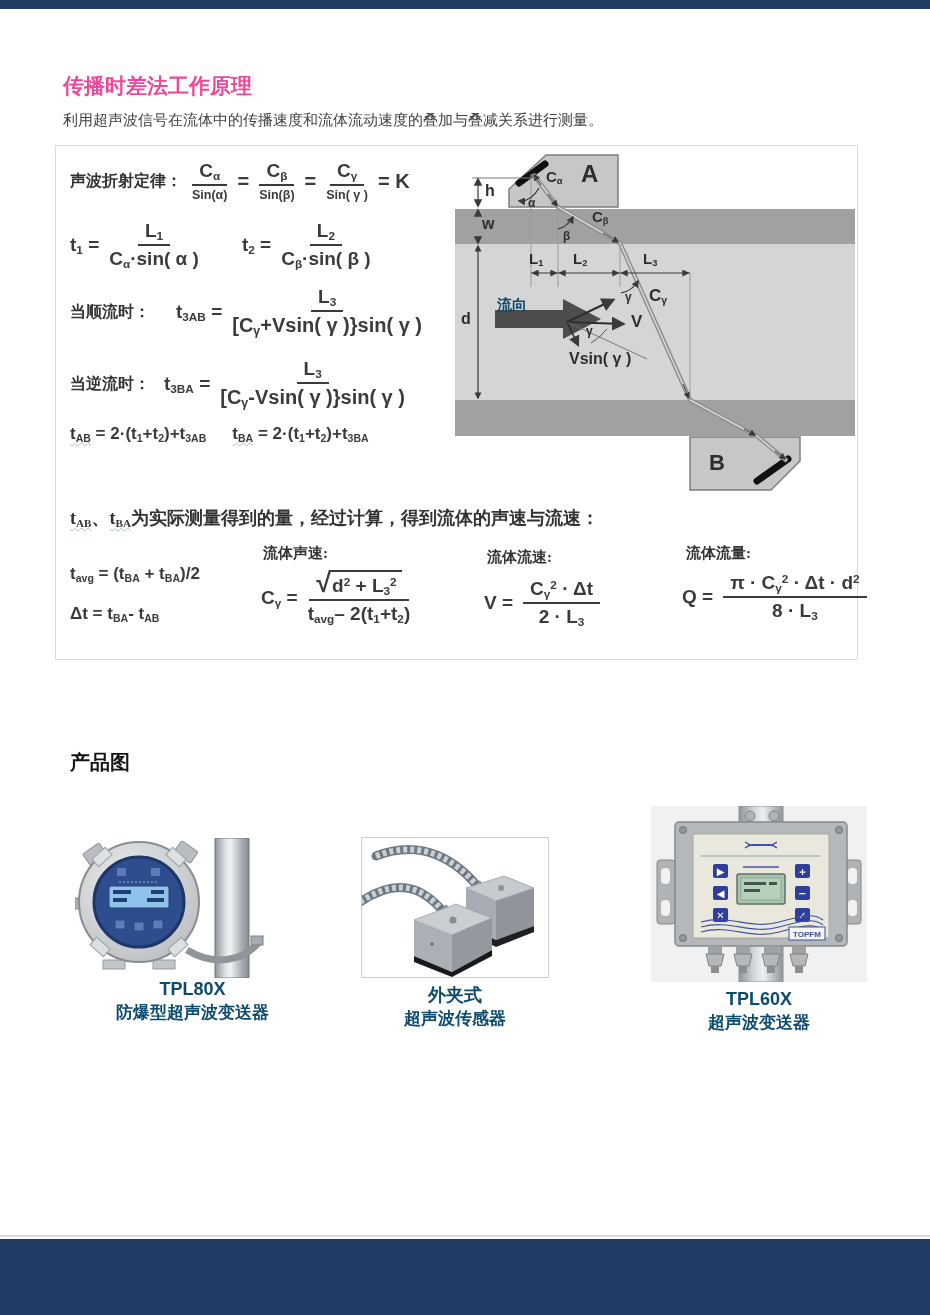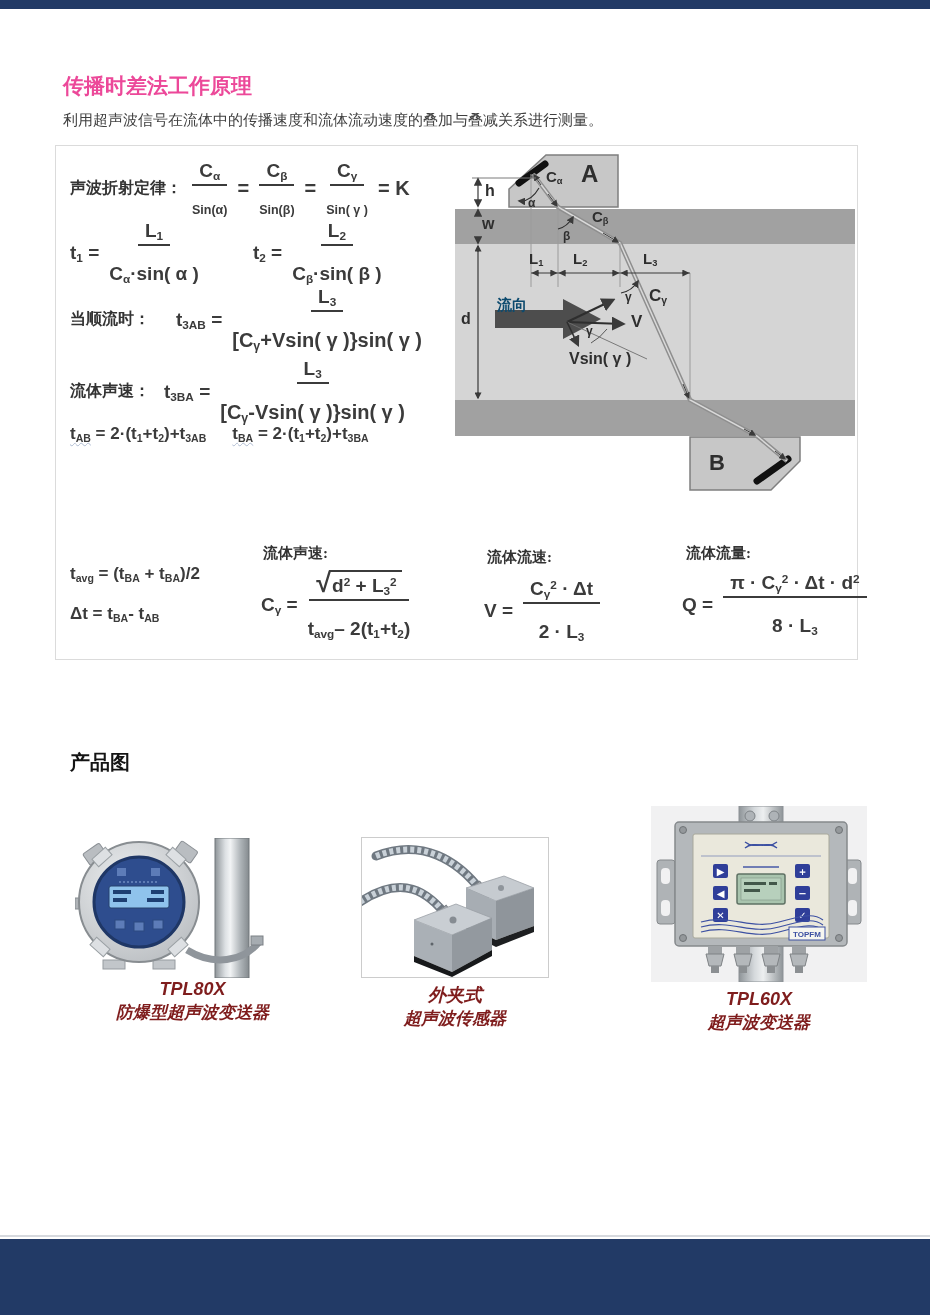--- a/index.html
+++ b/index.html
@@ -10,37 +10,37 @@
   .topbar{left:0;top:0;width:930px;height:9px;background:#223A66;}
   .title{left:63px;top:72px;font-size:21px;font-weight:bold;color:#ec4899;}
   .subtitle{left:63px;top:111px;font-size:15px;color:#3F3F3F;}
   .fbox{left:55px;top:145px;width:803px;height:515px;border:1px solid #DBDBDB;background:#fff;}
   
   .frow{position:absolute;display:flex;align-items:center;gap:10px;white-space:nowrap;
         font-weight:bold;color:#3B3B3B;}
   .cjk{font-family:"Liberation Serif","DejaVu Serif",serif;font-weight:bold;color:#333;}
   .frac{display:inline-flex;flex-direction:column;align-items:center;line-height:1.15;}
   .frac .num{display:block;border-bottom:2px solid #3B3B3B;padding:0 7px 2px;}
-  .frac .den{display:block;padding-top:17px;}
+  .frac .den{display:block;padding-top:2px;}
   sub{font-size:62%;vertical-align:-0.25em;}
   sup{font-size:62%;vertical-align:0.5em;}
   .wv{text-decoration-line:underline;text-decoration-style:wavy;text-decoration-color:#AEBBD1;
       text-decoration-thickness:1px;text-underline-offset:3px;}
   .sqrt{display:inline-flex;align-items:flex-start;}
   .sqrt-sign{font-size:27px;line-height:1;margin-right:-2px;}
   .sqrt-body{border-top:2px solid #3B3B3B;padding:3px 5px 0 3px;}
   .m19{font-size:19px;} .m17{font-size:17px;} .m20{font-size:20px;}
   .s12{font-size:12.5px;} .lbl16{font-size:16px;}
   
   .diagram{position:absolute;left:395px;top:6px;width:407px;height:352px;}
   .dlabel{position:absolute;font-weight:bold;color:#2E2E2E;white-space:nowrap;}
   
   .h2{left:70px;top:749px;font-size:20px;font-weight:bold;color:#141414;}
   .photo{position:absolute;overflow:hidden;}
-  .caption{position:absolute;text-align:center;font-weight:bold;color:#7f1d1d;line-height:23px;font-style:italic;}
+  .caption{position:absolute;text-align:center;font-weight:bold;color:#0c4a6e;line-height:23px;}
   .caption .l1{font-size:18px;} .caption .l2{font-size:17px;}
   .sep{left:0;top:1235px;width:930px;height:2px;background:#D6D9DE;}
   .footer{left:0;top:1239px;width:930px;height:76px;background:#223A66;}
 </style>
 </head>
 <body>
 
 <div class="abs topbar"></div>
 
 <div class="abs title">传播时差法工作原理</div>
@@ -66,51 +66,54 @@
       </span>
     <span class="m20">= K</span>
   </div>
 
   <div class="frow m19" style="left:14px;top:74px;">
     <span>t<sub>1</sub> =</span>
     <span class="frac">
         <span class="num">L<sub>1</sub></span>
         <span class="den">C<sub>α</sub>·sin( α )</span>
       </span>
-    <span style="margin-left:44px;">t<sub>2</sub> =</span>
+    <span style="margin-left:33px;">t<sub>2</sub> =</span>
     <span class="frac">
         <span class="num">L<sub>2</sub></span>
         <span class="den">C<sub>β</sub>·sin( β )</span>
       </span>
   </div>
 
   <div class="frow m19" style="left:14px;top:140px;">
     <span class="cjk lbl16">当顺流时：</span>
     <span style="margin-left:16px;">t<sub>3AB</sub> =</span>
     <span class="frac">
         <span class="num">L<sub>3</sub></span>
         <span class="den m20">[C<sub>γ</sub>+Vsin( γ )}sin( γ )</span>
       </span>
   </div>
 
   <div class="frow m19" style="left:14px;top:212px;">
-    <span class="cjk lbl16">流体声速：</span>
+    <span class="cjk lbl16">当逆流时：</span>
     <span style="margin-left:4px;">t<sub>3BA</sub> =</span>
     <span class="frac">
         <span class="num">L<sub>3</sub></span>
         <span class="den m20">[C<sub>γ</sub>-Vsin( γ )}sin( γ )</span>
       </span>
   </div>
 
   <div class="frow m17" style="left:14px;top:278px;gap:26px;">
     <span><span class="wv">t<sub>AB</sub></span> = 2·(t<sub>1</sub>+t<sub>2</sub>)+t<sub>3AB</sub></span>
     <span><span class="wv">t<sub>BA</sub></span> = 2·(t<sub>1</sub>+t<sub>2</sub>)+t<sub>3BA</sub></span>
   </div>
 
 
+  <div class="frow" style="left:14px;top:360px;font-size:18px;">
+    <span class="cjk" style="font-size:18px;"><span class="wv">t<sub>AB</sub></span>、<span class="wv">t<sub>BA</sub></span>为实际测量得到的量，经过计算，得到流体的声速与流速：</span>
+  </div>
 
   <div class="frow m17" style="left:14px;top:418px;">
     <span>t<sub>avg</sub> = (t<sub>BA</sub> + t<sub>BA</sub>)/2</span>
   </div>
   <div class="frow m17" style="left:14px;top:458px;">
     <span>Δt = t<sub>BA</sub>- t<sub>AB</sub></span>
   </div>
 
   <div class="frow" style="left:207px;top:398px;">
     <span class="cjk" style="font-size:15px;">流体声速:</span>

